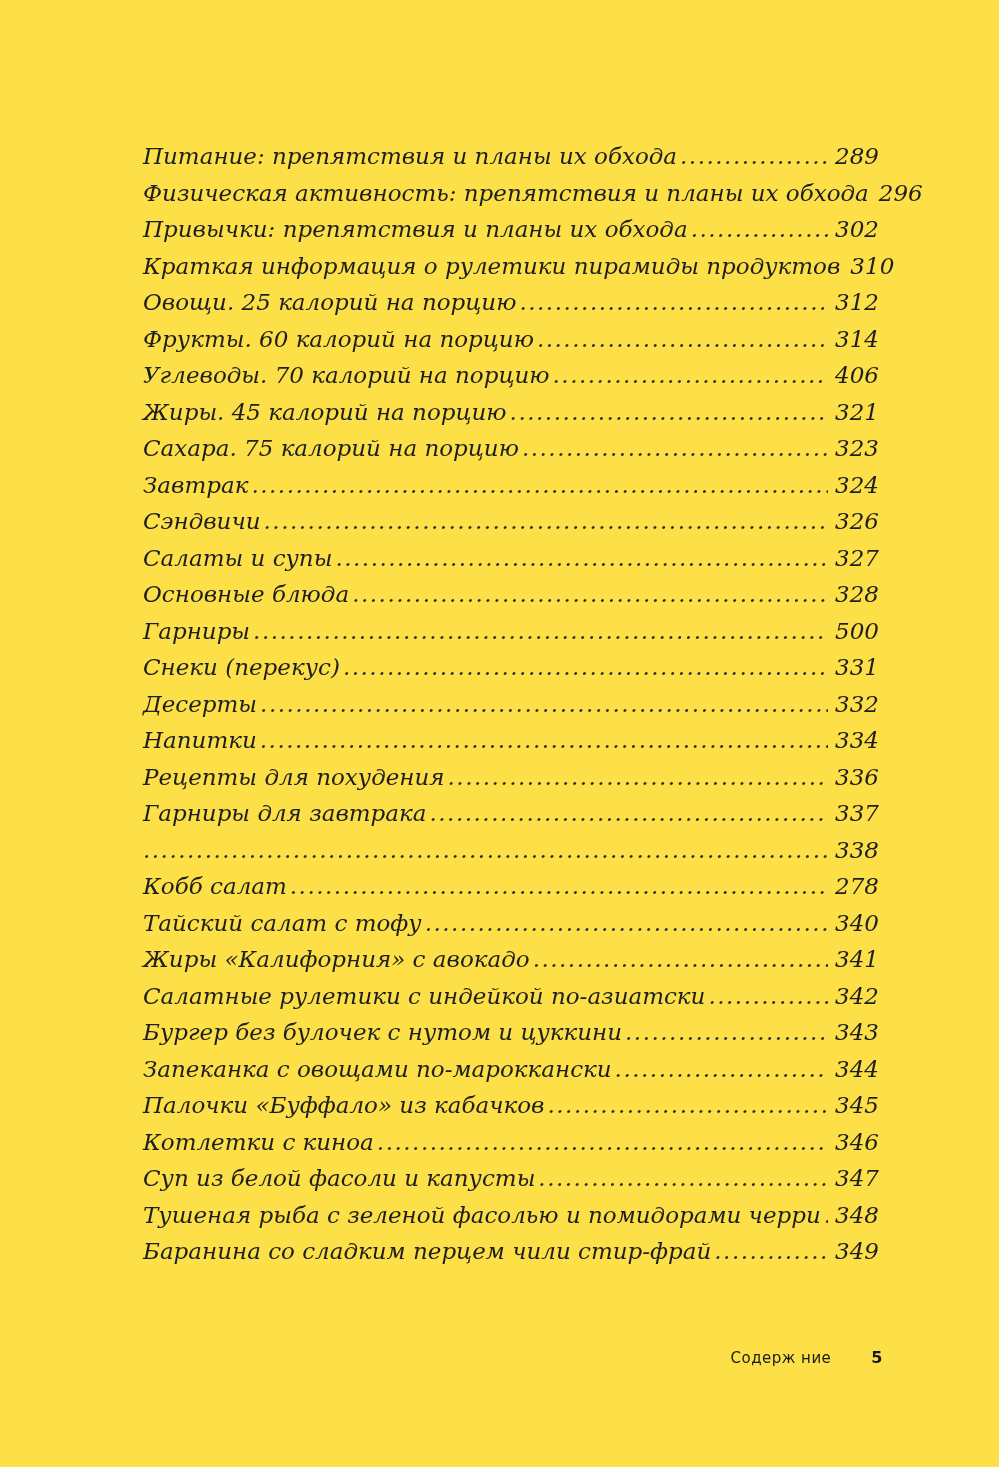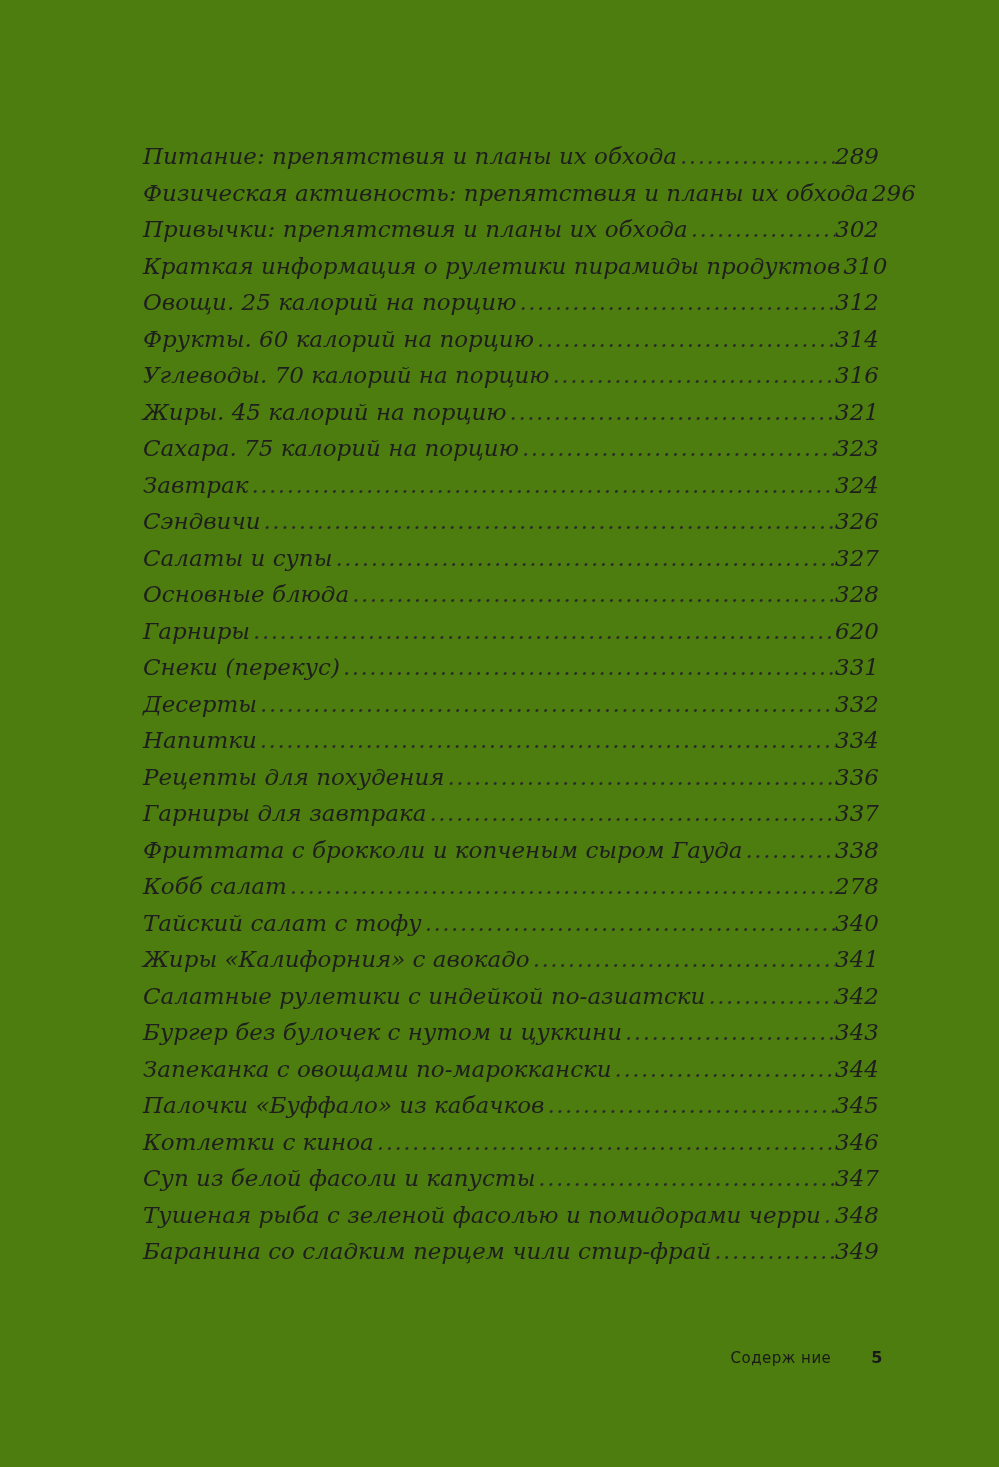--- a/index.html
+++ b/index.html
@@ -10,21 +10,21 @@
     width: 999px;
     height: 1467px;
     position: relative;
     background: #ffffff;
     overflow: hidden;
     font-family: "DejaVu Serif", serif;
   }
   .page {
     position: absolute;
     inset: 0;
-    background: #4d7c0f;
+    background: #fde047;
   }
   .toc {
     position: absolute;
     left: 143px;
     right: 120px;
     top: 138px;
     color: #1e1e1e;
   }
   .toc-row {
     display: flex;
@@ -46,21 +46,21 @@
     white-space: nowrap;
     letter-spacing: 1.5px;
     color: #2a2a2a;
   }
   .toc-dots::after {
     content: "..................................................................................................................................................................";
   }
   .toc-page {
     flex: 0 0 auto;
     min-width: 44px;
-    text-align: right;
+    margin-left: 7px;
     font-style: italic;
   }
   .footer {
     position: absolute;
     top: 1348px;
     right: 116px;
     display: flex;
     align-items: baseline;
     font-family: "DejaVu Sans", "Liberation Sans", sans-serif;
     font-size: 15px;
@@ -114,21 +114,21 @@
 
     <div class="toc-row">
       <span class="toc-title">Фрукты. 60 калорий на порцию</span>
       <span class="toc-dots"></span>
       <span class="toc-page">314</span>
     </div>
 
     <div class="toc-row">
       <span class="toc-title">Углеводы. 70 калорий на порцию</span>
       <span class="toc-dots"></span>
-      <span class="toc-page">316</span>
+      <span class="toc-page">406</span>
     </div>
 
 
     <div class="toc-row">
       <span class="toc-title">Жиры. 45 калорий на порцию</span>
       <span class="toc-dots"></span>
       <span class="toc-page">321</span>
     </div>
 
     <div class="toc-row">
@@ -157,21 +157,21 @@
 
     <div class="toc-row">
       <span class="toc-title">Основные блюда</span>
       <span class="toc-dots"></span>
       <span class="toc-page">328</span>
     </div>
 
     <div class="toc-row">
       <span class="toc-title">Гарниры</span>
       <span class="toc-dots"></span>
-      <span class="toc-page">620</span>
+      <span class="toc-page">500</span>
     </div>
 
     <div class="toc-row">
       <span class="toc-title">Снеки (перекус)</span>
       <span class="toc-dots"></span>
       <span class="toc-page">331</span>
     </div>
 
     <div class="toc-row">
       <span class="toc-title">Десерты</span>
@@ -191,21 +191,20 @@
       <span class="toc-page">336</span>
     </div>
 
     <div class="toc-row">
       <span class="toc-title">Гарниры для завтрака</span>
       <span class="toc-dots"></span>
       <span class="toc-page">337</span>
     </div>
 
     <div class="toc-row">
-      <span class="toc-title">Фриттата с брокколи и копченым сыром Гауда</span>
       <span class="toc-dots"></span>
       <span class="toc-page">338</span>
     </div>
 
     <div class="toc-row">
       <span class="toc-title">Кобб салат</span>
       <span class="toc-dots"></span>
       <span class="toc-page">278</span>
     </div>
 

